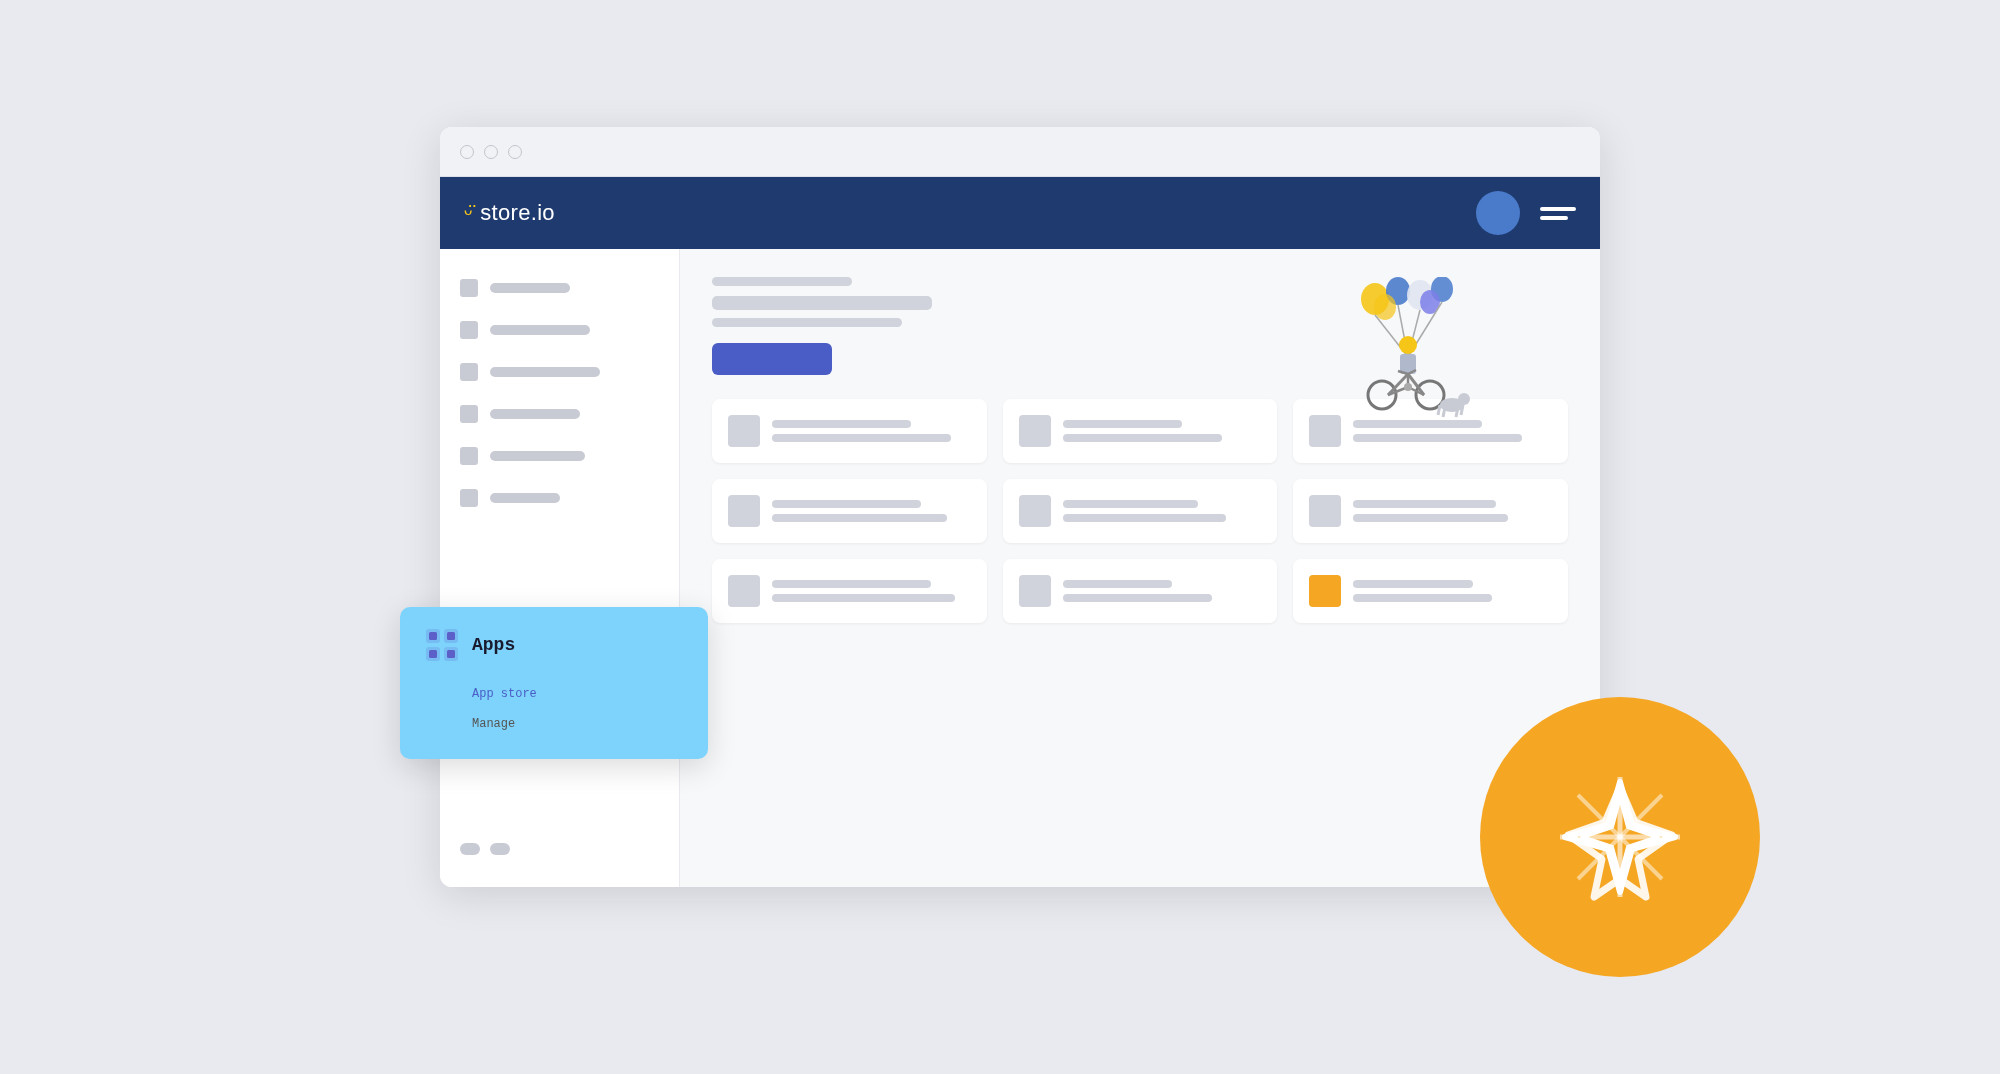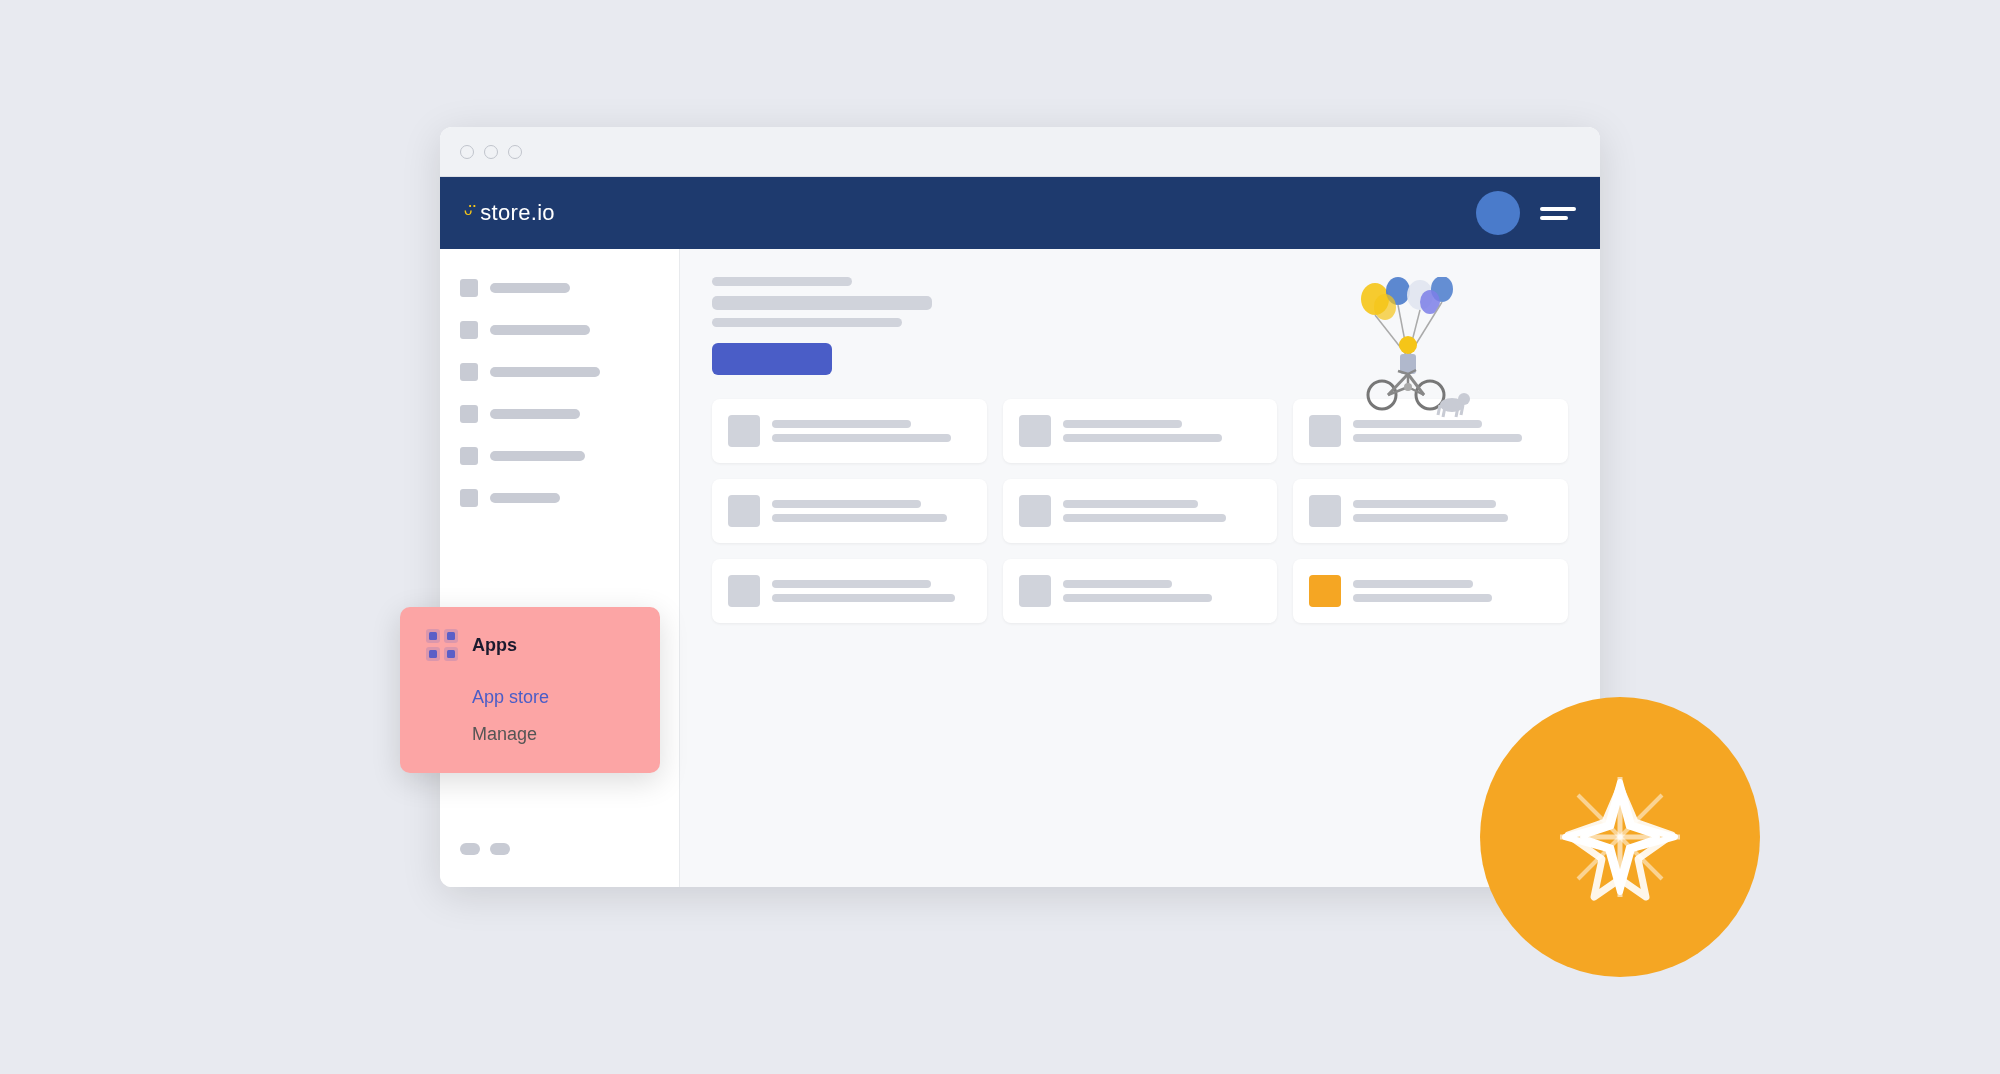--- a/index.html
+++ b/index.html
@@ -241,26 +241,27 @@
       height: 8px;
       border-radius: 4px;
       background: #d0d3db;
     }
 
     
     .dropdown-popup {
       position: absolute;
       top: 480px;
       left: 100px;
-      width: 260px;
-      background: #fca5a5;
+      width: 308px;
+      background: #7dd3fc;
       border-radius: 10px;
       box-shadow: 0 8px 30px rgba(0,0,0,0.14);
       padding: 20px 24px;
       z-index: 10;
+      font-family: Liberation Mono, monospace;
     }
 
     .dropdown-header {
       display: flex;
       align-items: center;
       gap: 12px;
       margin-bottom: 16px;
     }
 
     .apps-icon {
@@ -271,21 +272,21 @@
     }
 
     .apps-label {
       font-size: 18px;
       font-weight: 700;
       color: #1a1a2e;
     }
 
     .dropdown-item {
       padding: 8px 0 8px 48px;
-      font-size: 18px;
+      font-size: 12px;
       cursor: pointer;
     }
 
     .dropdown-item-active {
       color: #4a5dc7;
       font-weight: 500;
     }
 
     .dropdown-item-inactive {
       color: #555;

